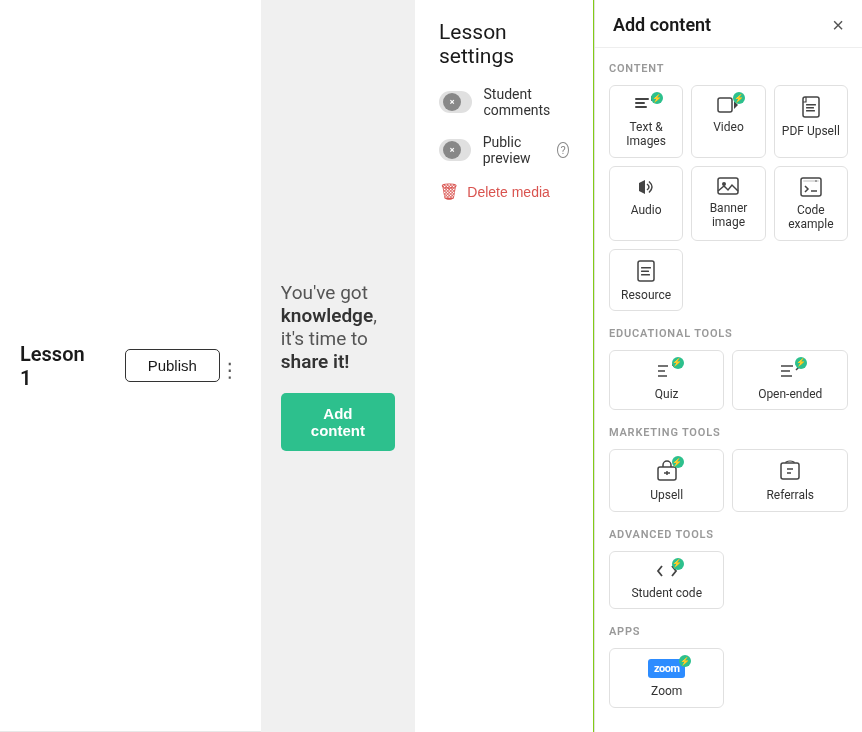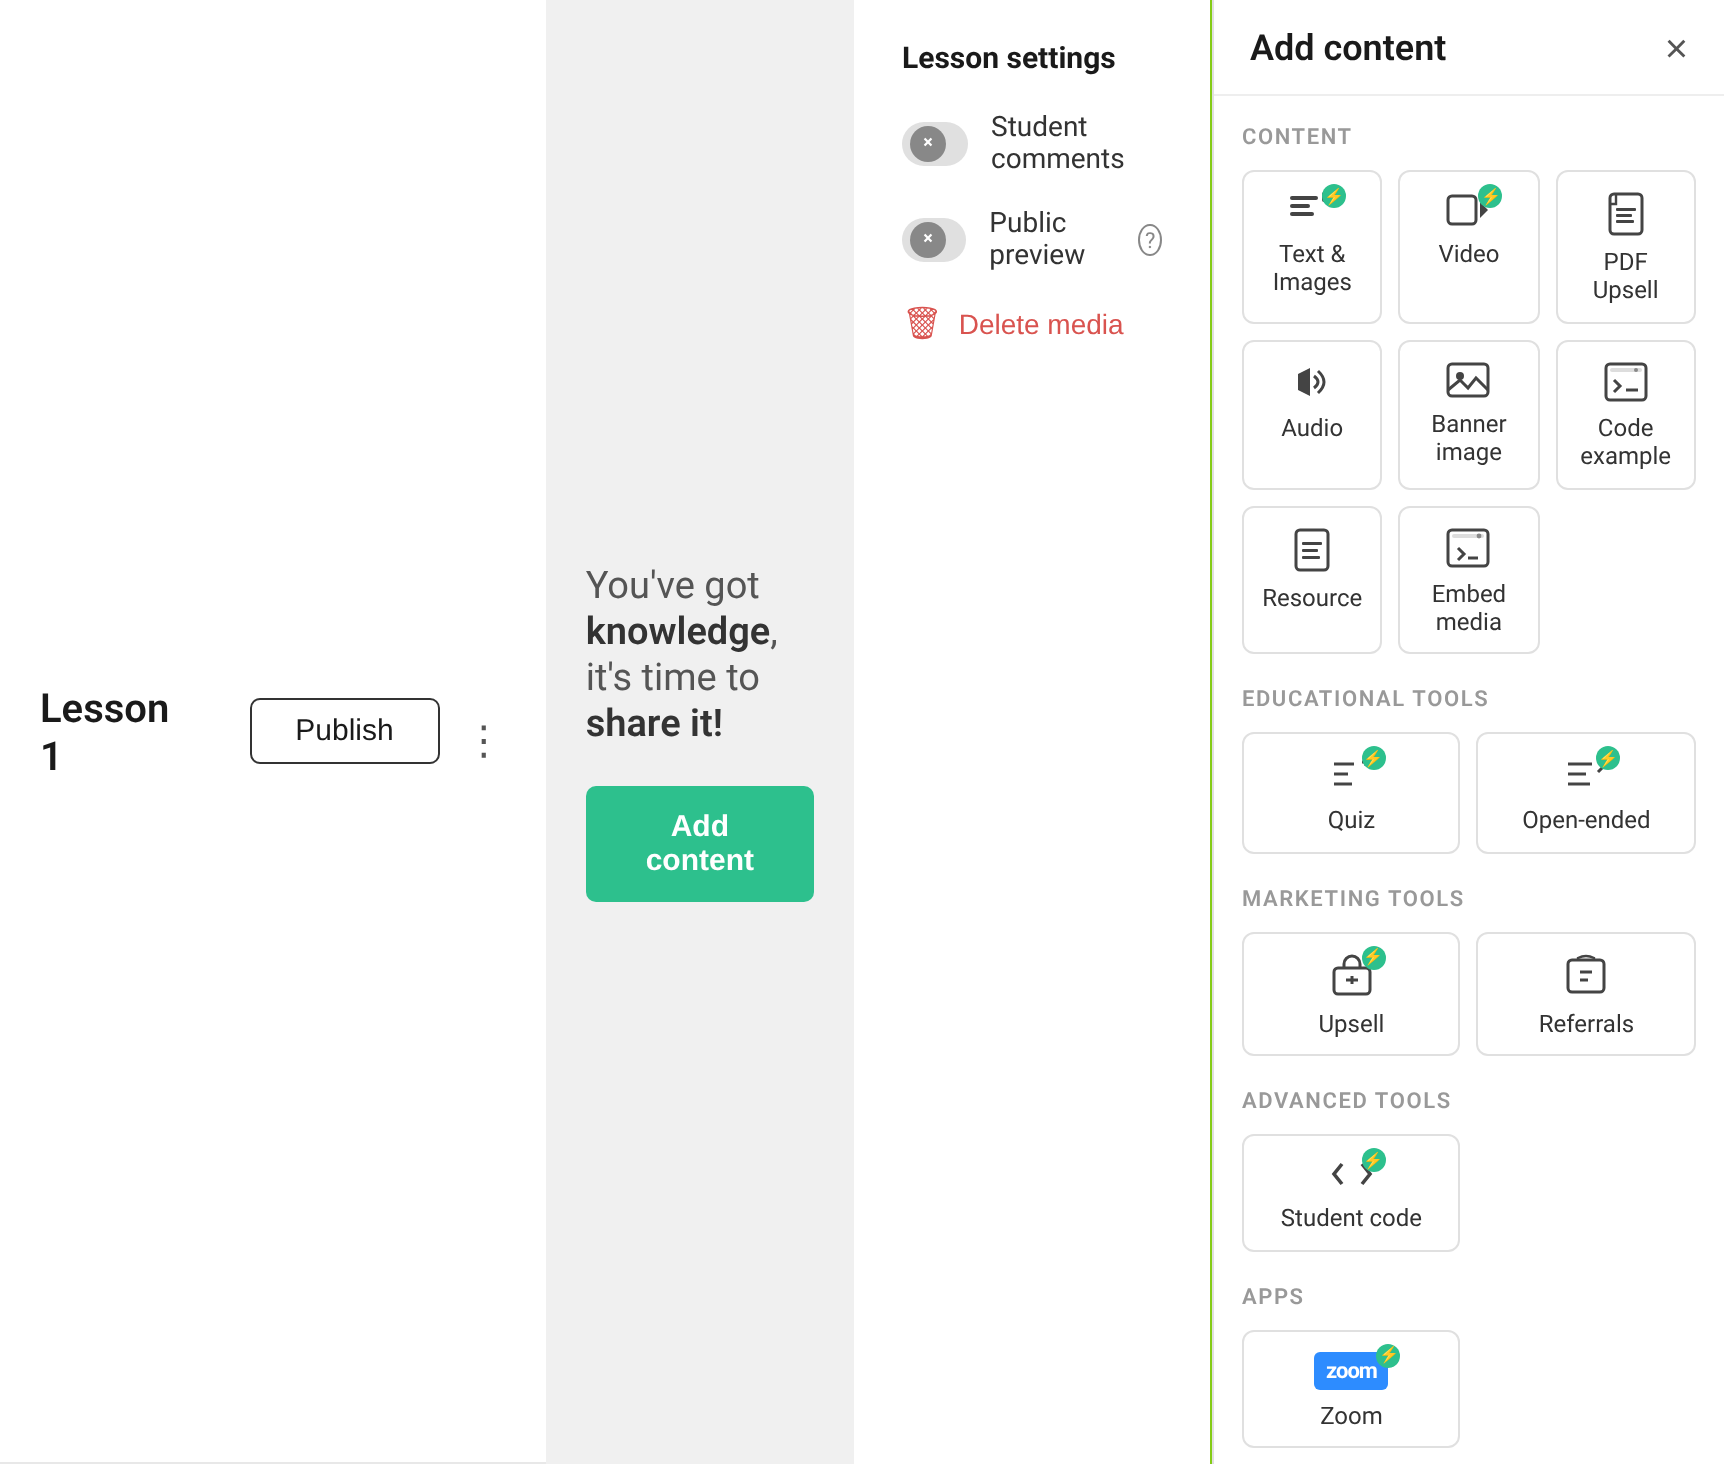--- a/index.html
+++ b/index.html
@@ -32,21 +32,21 @@
 
     .lesson-title {
       font-size: 20px;
       font-weight: 600;
       color: #1a1a1a;
     }
 
     .header-actions {
       display: flex;
       align-items: flex-end;
-      gap: 12px;
+      gap: 0;
       padding-left: 40px;
     }
 
     .publish-btn {
       border: 1.5px solid #333;
       background: #fff;
       padding: 7px 22px;
       border-radius: 5px;
       font-size: 15px;
       font-weight: 500;
@@ -92,22 +92,22 @@
       cursor: pointer;
     }
 
     .settings-section {
       padding: 20px 24px;
       background: #fff;
       flex: 1;
     }
 
     .settings-title {
-      font-size: 15px;
-      font-weight: 700;
+      font-size: 21px;
+      font-weight: 400;
       color: #1a1a1a;
       margin-bottom: 18px;
     }
 
     .setting-row {
       display: flex;
       align-items: center;
       gap: 12px;
       margin-bottom: 16px;
     }
@@ -430,32 +430,20 @@
           <svg width="18" height="22" viewBox="0 0 18 22">
             <rect x="1" y="1" width="16" height="20" rx="2" fill="none" stroke="#444" stroke-width="1.5"></rect>
             <rect x="4" y="7" width="10" height="1.5" rx="0.5" fill="#444"></rect>
             <rect x="4" y="10.5" width="8" height="1.5" rx="0.5" fill="#444"></rect>
             <rect x="4" y="14" width="9" height="1.5" rx="0.5" fill="#444"></rect>
           </svg>
         </div>
         <span class="tool-card-label">Resource</span>
       </div>
 
-      <div class="tool-card">
-        <div class="tool-icon-wrapper">
-          <svg width="22" height="20" viewBox="0 0 22 20">
-            <rect x="1" y="1" width="20" height="18" rx="2" fill="none" stroke="#444" stroke-width="1.5"></rect>
-            <rect x="3" y="3" width="16" height="2" rx="1" fill="#ddd"></rect>
-            <path d="M6,10 L9,13 L6,16" fill="none" stroke="#444" stroke-width="1.5"></path>
-            <path d="M11,15 L16,15" fill="none" stroke="#444" stroke-width="1.5"></path>
-            <circle cx="16.5" cy="4" r="1.2" fill="#888"></circle>
-          </svg>
-        </div>
-        <span class="tool-card-label">Embed media</span>
-      </div>
 
     </div>
 
     <div class="section-label">EDUCATIONAL TOOLS</div>
     <div class="tools-grid-2">
 
       <div class="tool-card">
         <div class="tool-icon-wrapper">
           <svg width="22" height="20" viewBox="0 0 22 20">
             <line x1="2" y1="5" x2="12" y2="5" stroke="#444" stroke-width="1.5"></line>

